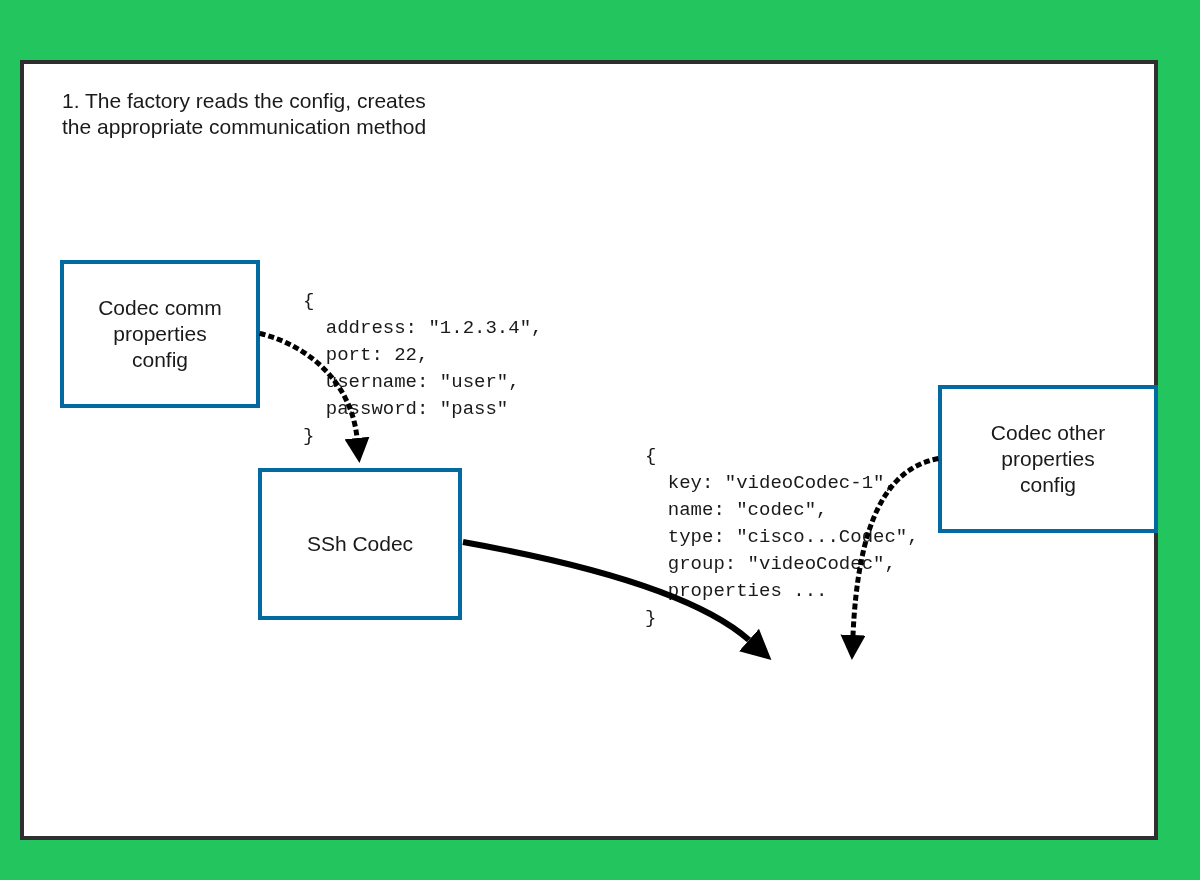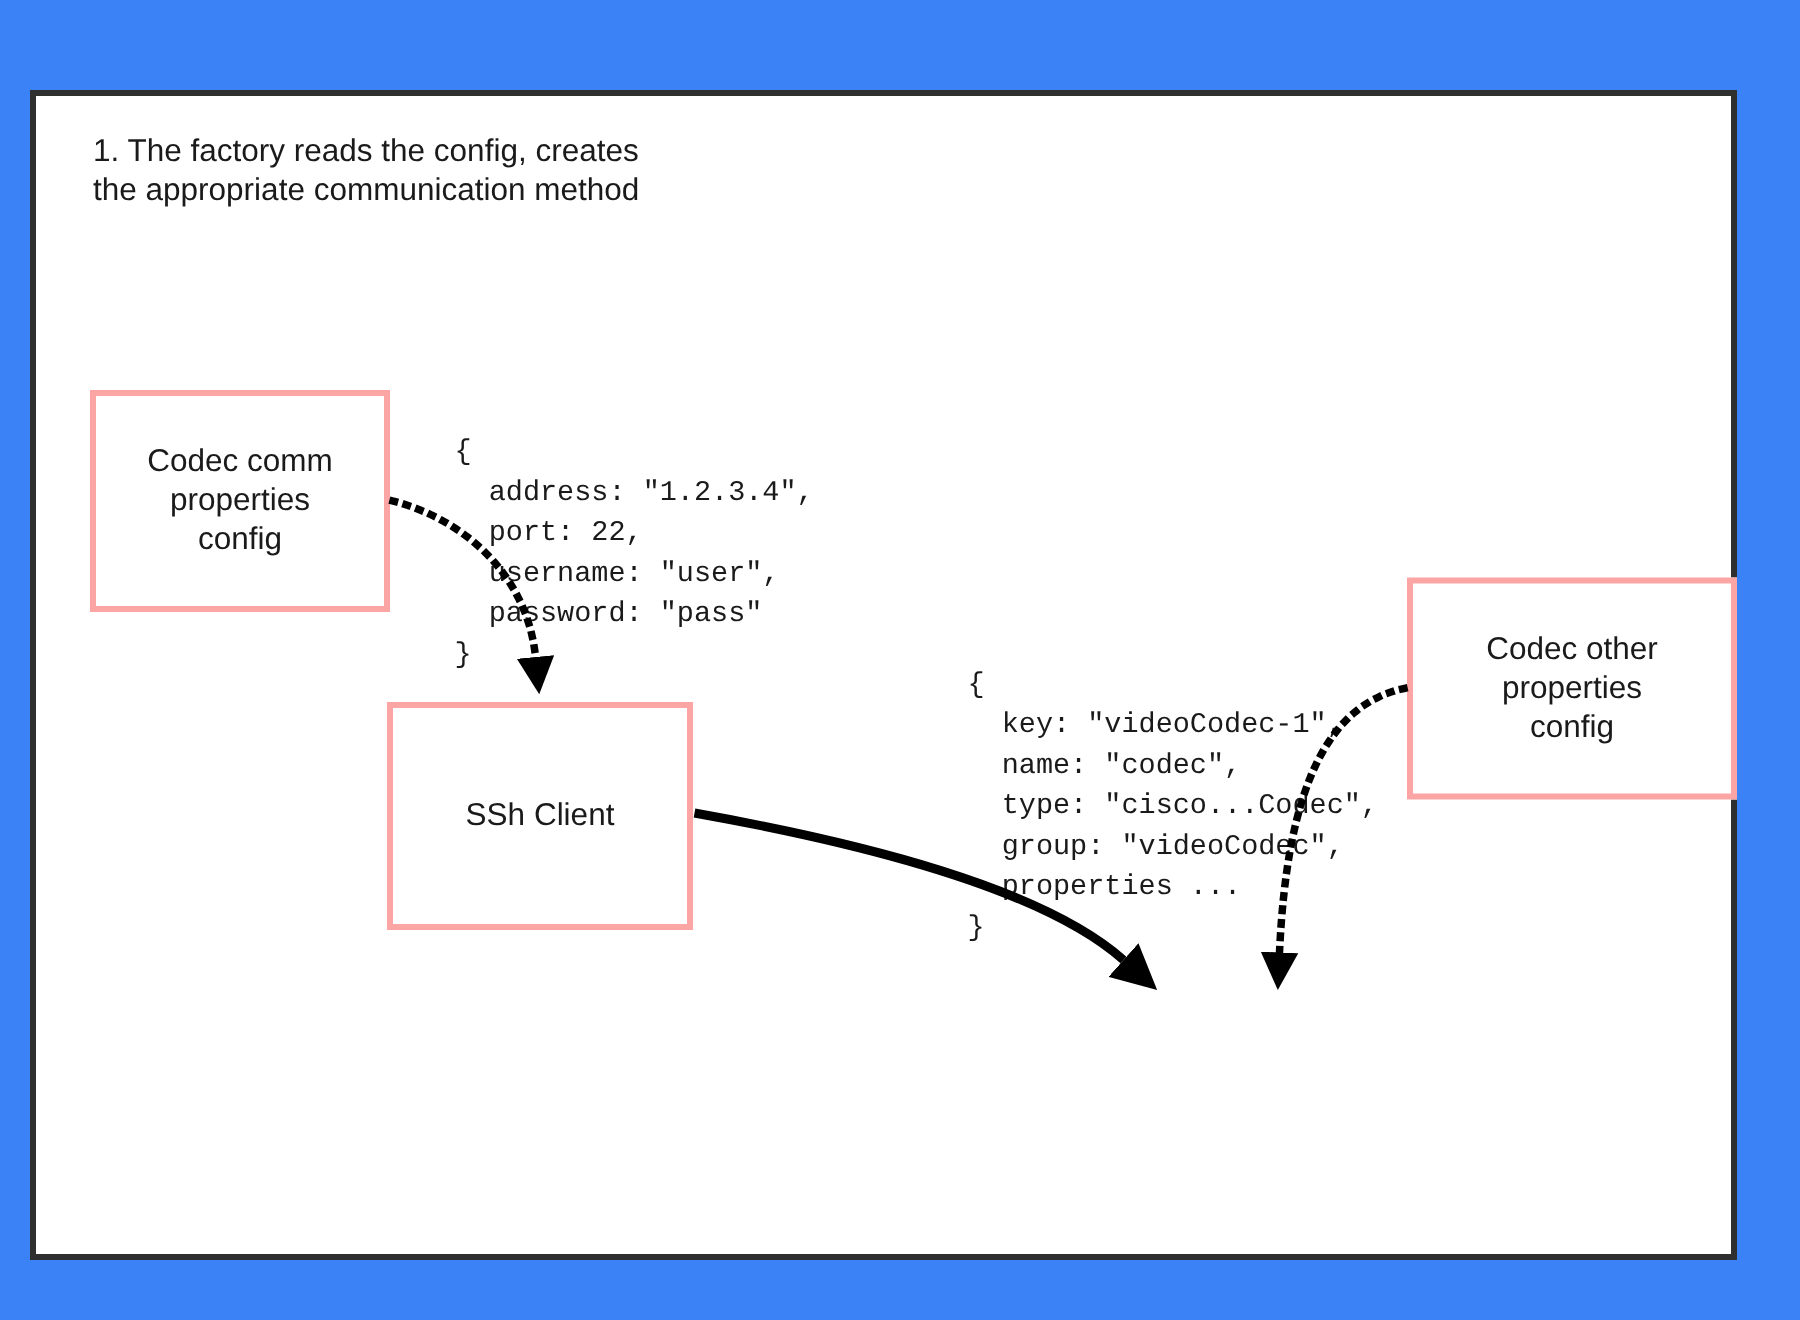--- a/index.html
+++ b/index.html
@@ -1,42 +1,42 @@
 <!DOCTYPE html>
 <html><head>
 <meta charset="utf-8">
 <style>
   * { margin: 0; padding: 0; box-sizing: border-box; }
   html, body { background: #ffffff; }
   .canvas {
     position: relative;
     width: 1200px;
     height: 880px;
-    background: #3b82f6;
+    background: #22c55e;
     font-family: "Liberation Sans", sans-serif;
     color: #1a1a1a;
     overflow: hidden;
   }
   .frame {
     position: absolute;
     left: 20px; top: 60px;
     width: 1138px; height: 780px;
     border: 4px solid #2f2f2f;
     background: #ffffff;
   }
   .note {
     position: absolute;
     white-space: pre-line;
     font-size: 21px;
     line-height: 26px;
     color: #1a1a1a;
   }
   .node {
     position: absolute;
-    border: 4px solid #fca5a5;
+    border: 4px solid #0369a1;
     background: #ffffff;
     display: flex;
     align-items: center;
     justify-content: center;
     text-align: center;
     font-size: 21px;
     line-height: 26px;
     white-space: pre-line;
     color: #1a1a1a;
   }
@@ -79,21 +79,21 @@
 properties
 config</div>
 
   <div class="code" id="code-comm-props">{
   address: "1.2.3.4",
   port: 22,
   username: "user",
   password: "pass"
 }</div>
 
-  <div class="node" id="node-ssh-client">SSh Client</div>
+  <div class="node" id="node-ssh-client">SSh Codec</div>
 
   <div class="code" id="code-codec-props">{
   key: "videoCodec-1",
   name: "codec",
   type: "cisco...Codec",
   group: "videoCodec",
   properties ...
 }</div>
 
   <div class="node" id="node-codec-other">Codec other

